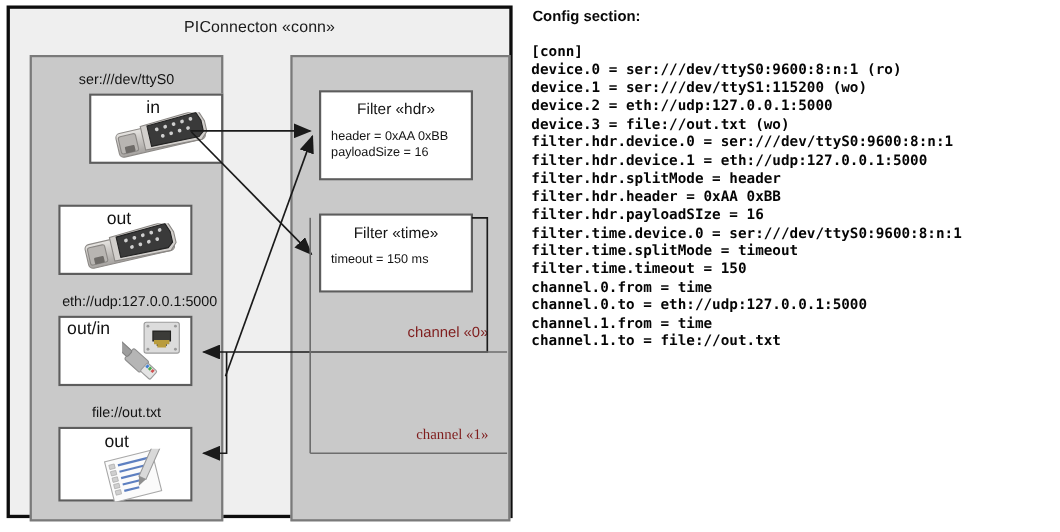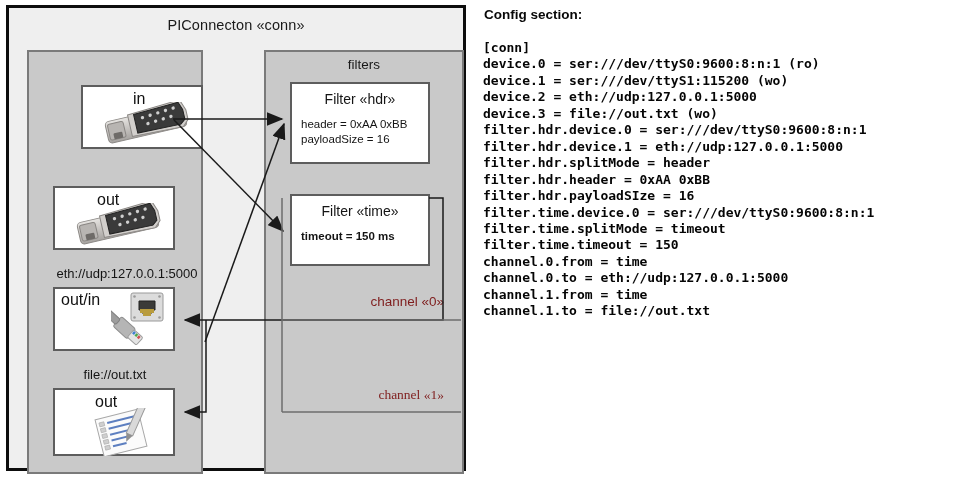--- a/index.html
+++ b/index.html
@@ -158,20 +158,21 @@
 <body>
 
 <div id="diagram-root">
 
   <div class="outer-frame">
 
     <div class="outer-title">PIConnecton «conn»</div>
 
     <div class="panel panel-devices">
 
+      <div class="dev-caption" style="left:0; top:12px;">ser:///dev/ttyS0</div>
       <div class="dev-box" style="left:24px; top:33px; width:122px; height:64px;margin-left:28px;">
         <div class="dev-label" style="left:50px; top:4px;">in</div>
         <svg style="position:absolute; left:17px; top:15px;" width="92" height="45" viewBox="0 0 92 45">
           <defs>
             <linearGradient id="db9g" x1="0" y1="0" x2="0" y2="1">
               <stop offset="0" stop-color="#e6e4e1"></stop>
               <stop offset="0.5" stop-color="#c6c3c0"></stop>
               <stop offset="1" stop-color="#a6a3a0"></stop>
             </linearGradient>
           </defs>
@@ -258,31 +259,30 @@
               <rect x="36" y="-6" width="7" height="34" fill="#d9d9d9" stroke="#9a9a9a" stroke-width="1"></rect>
               <path d="M36 28 l3.5 8 l3.5 -8 z" fill="#8f8f8f"></path>
               <rect x="36" y="-10" width="7" height="4" fill="#8f8f8f"></rect>
             </g>
           </g>
         </svg>
       </div>
     </div>
 
     <div class="panel panel-filters">
-      <div class="panel-title">filters</div>
 
       <div class="filter-box" style="left:24px; top:30px; width:140px; height:82px;">
         <div class="filter-title">Filter «hdr»</div>
         <div class="filter-prop" style="top:34px;">header = 0xAA 0xBB</div>
         <div class="filter-prop" style="top:49px;">payloadSize = 16</div>
       </div>
 
       <div class="filter-box" style="left:24px; top:142px; width:140px; height:72px;">
         <div class="filter-title">Filter «time»</div>
-        <div class="filter-prop" style="top:34px;font-weight:bold;">timeout = 150 ms</div>
+        <div class="filter-prop" style="top:34px;">timeout = 150 ms</div>
       </div>
 
       <div class="channel-label" style="left:0; top:242px; width:178px;">channel «0»</div>
       <div class="channel-label" style="left:0; top:335px; width:178px;font-family:Liberation Serif, serif;">channel «1»</div>
     </div>
 
     <svg class="edges">
       <defs>
         <marker id="ah" markerWidth="11" markerHeight="9" refX="10" refY="4.5" orient="auto">
           <path d="M0,0 L11,4.5 L0,9 z" fill="#1a1a1a"></path>

